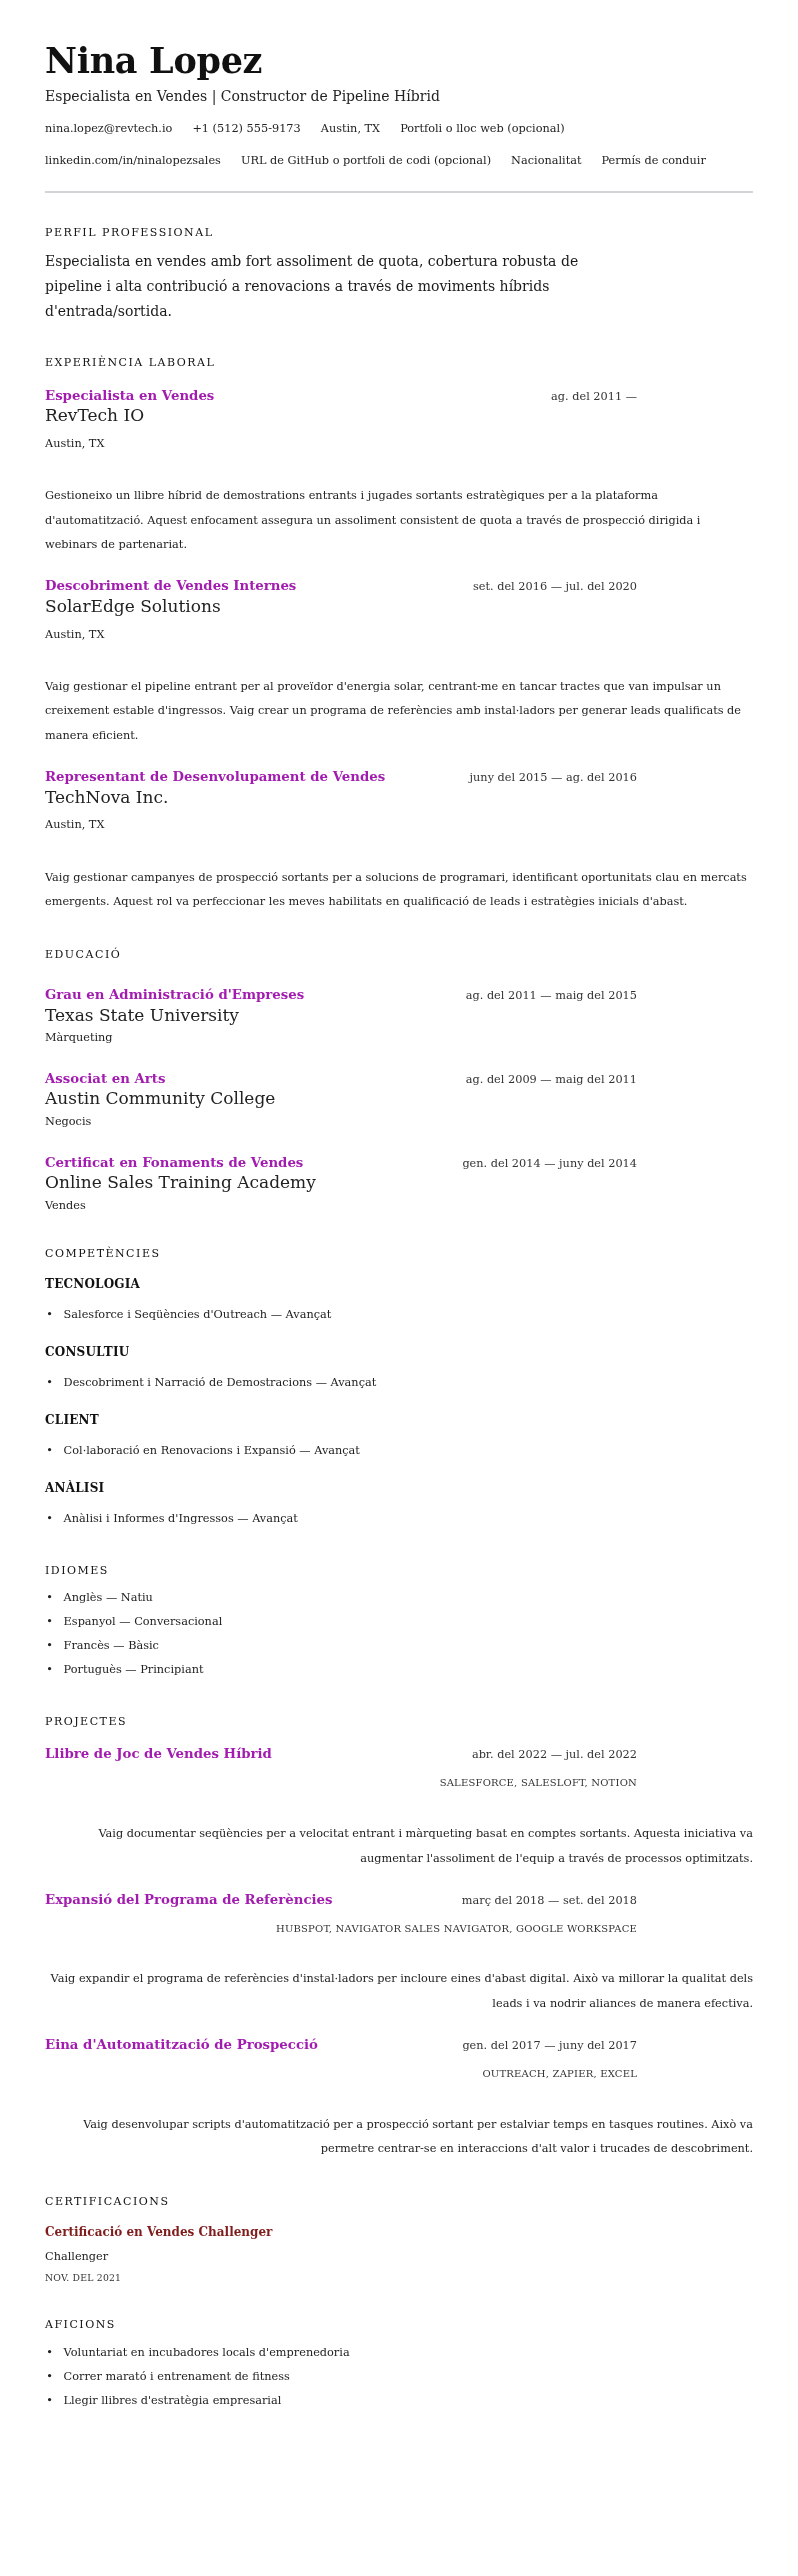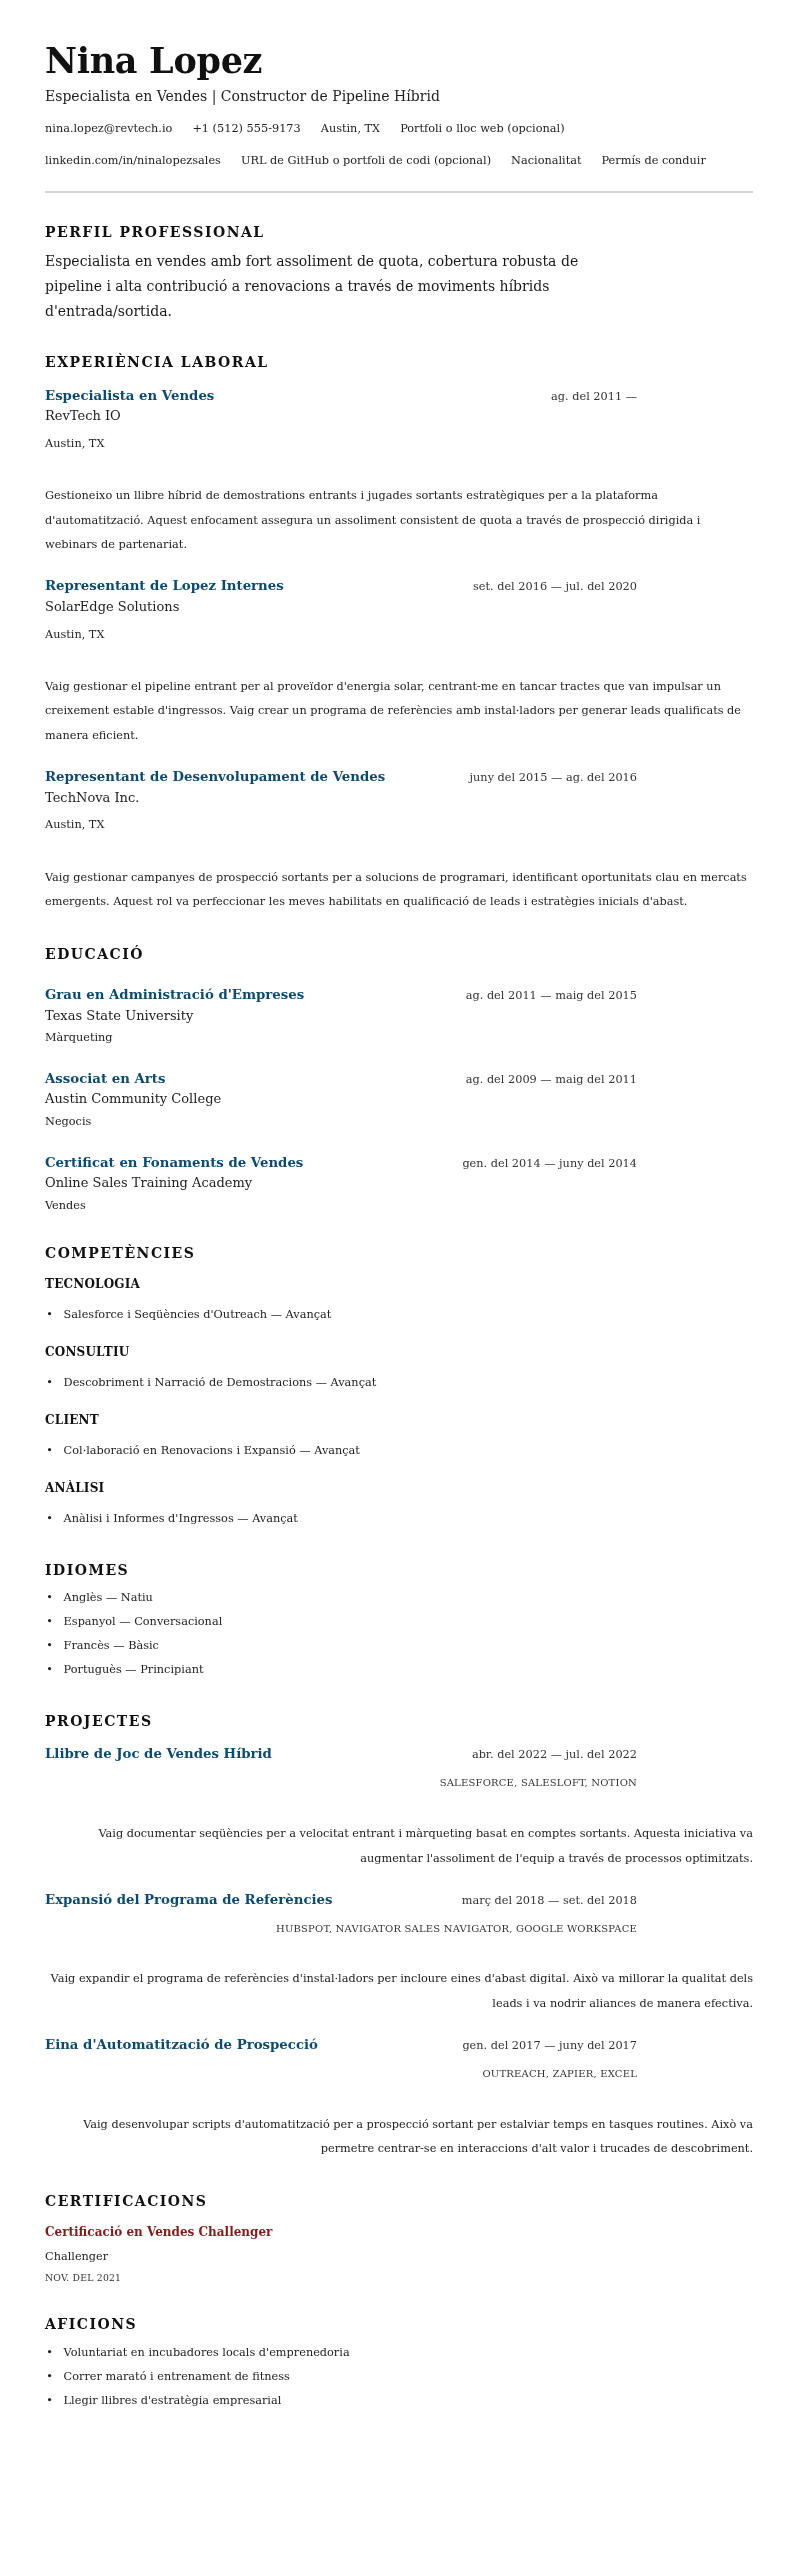--- a/index.html
+++ b/index.html
@@ -13,30 +13,30 @@
   .page { padding: 39px 45px 40px 45px; width: 682px; }
 
   .name { font-size: 35px; font-weight: bold; line-height: 43px; color: #111; letter-spacing: -0.3px; }
   .headline { font-size: 14px; line-height: 20px; margin-top: 4px; color: #222; }
   .contacts { margin-top: 14.6px; font-size: 11.3px; line-height: 16px; color: #222; display: flex; flex-wrap: wrap; width: 708px; }
   .contacts span { margin-right: 20px; margin-bottom: 16px; white-space: nowrap; }
   .rule { height: 1.3px; background: #d4d4d8; margin-top: 6.7px; width: 708px; }
 
   .section { margin-top: 33px; }
   .section.first { margin-top: 33px; }
-  .section-title { font-size: 14px; font-weight: bold; letter-spacing: 1.5px; line-height: 13.3px; color: #111; text-transform: uppercase; }
+  .section-title { font-size: 11px; font-weight: normal; letter-spacing: 1.5px; line-height: 13.3px; color: #111; text-transform: uppercase; }
 
   .summary { margin-top: 10.6px; font-size: 14px; line-height: 24.6px; color: #1a1a1a; }
 
   .entry { margin-top: 18.6px; }
   .entry.first { margin-top: 16px; }
   .entry-head { display: flex; justify-content: space-between; align-items: baseline; }
-  .entry-title { font-size: 13.3px; font-weight: bold; line-height: 20px; color: #0c4a6e; }
+  .entry-title { font-size: 13.3px; font-weight: bold; line-height: 20px; color: #a21caf; }
   .entry-date { font-size: 11.3px; line-height: 17.3px; color: #333; white-space: nowrap; }
-  .entry-org { font-size: 13px; line-height: 17.3px; color: #222; margin-top: 1.3px; }
+  .entry-org { font-size: 17px; line-height: 17.3px; color: #222; margin-top: 1.3px; }
   .entry-loc { font-size: 11.3px; line-height: 17.3px; color: #222; margin-top: 10.6px; }
   .entry-desc { font-size: 11.3px; line-height: 24.6px; color: #222; margin-top: 32px; width: 708px; }
 
   .edu .entry-org { margin-top: 1.3px; }
   .edu .entry-sub { font-size: 11.3px; line-height: 17.3px; color: #222; margin-top: 5.3px; }
   .edu .entry { margin-top: 22.6px; }
   .edu .entry.first { margin-top: 24px; }
 
   .skill-cat { font-size: 12px; font-weight: bold; line-height: 17.3px; color: #111; margin-top: 17.3px; letter-spacing: 0.2px; }
   .skill-cat.first { margin-top: 16px; }
@@ -88,21 +88,21 @@
         <div class="entry-title">Especialista en Vendes</div>
         <div class="entry-date">ag. del 2011 —</div>
       </div>
       <div class="entry-org">RevTech IO</div>
       <div class="entry-loc">Austin, TX</div>
       <p class="entry-desc">Gestioneixo un llibre híbrid de demostrations entrants i jugades sortants estratègiques per a la plataforma d'automatització. Aquest enfocament assegura un assoliment consistent de quota a través de prospecció dirigida i webinars de partenariat.</p>
     </div>
 
     <div class="entry">
       <div class="entry-head">
-        <div class="entry-title">Representant de Lopez Internes</div>
+        <div class="entry-title">Descobriment de Vendes Internes</div>
         <div class="entry-date">set. del 2016 — jul. del 2020</div>
       </div>
       <div class="entry-org">SolarEdge Solutions</div>
       <div class="entry-loc">Austin, TX</div>
       <p class="entry-desc">Vaig gestionar el pipeline entrant per al proveïdor d'energia solar, centrant-me en tancar tractes que van impulsar un creixement estable d'ingressos. Vaig crear un programa de referències amb instal·ladors per generar leads qualificats de manera eficient.</p>
     </div>
 
     <div class="entry">
       <div class="entry-head">
         <div class="entry-title">Representant de Desenvolupament de Vendes</div>

